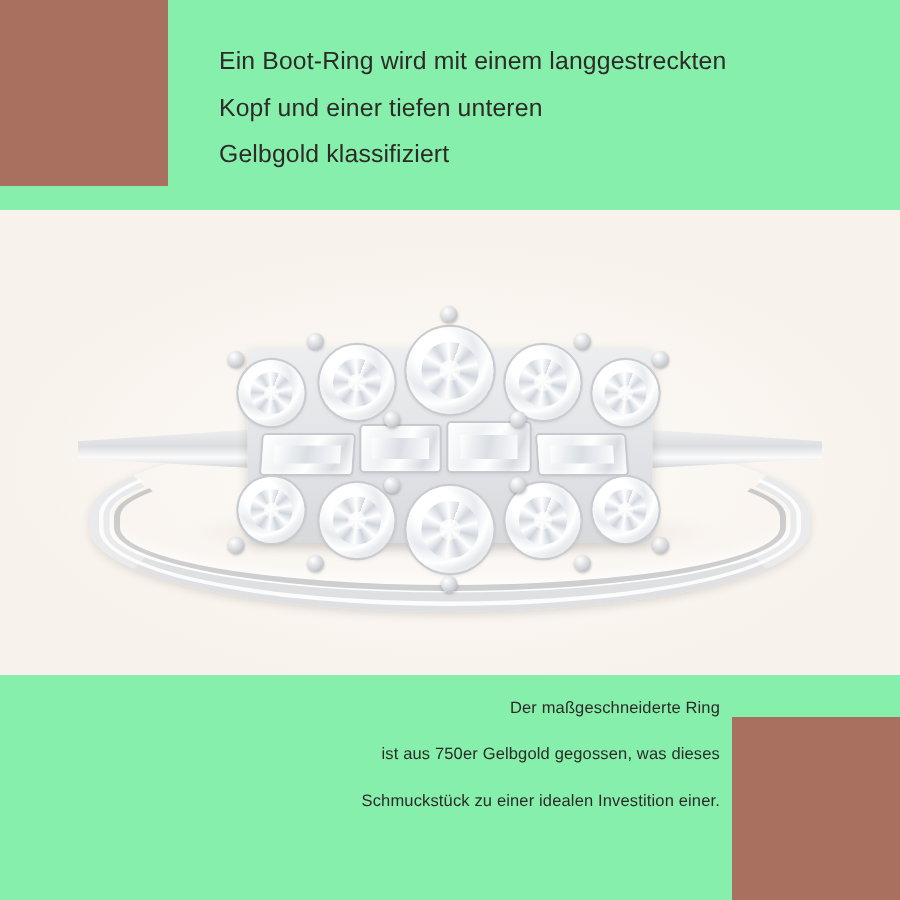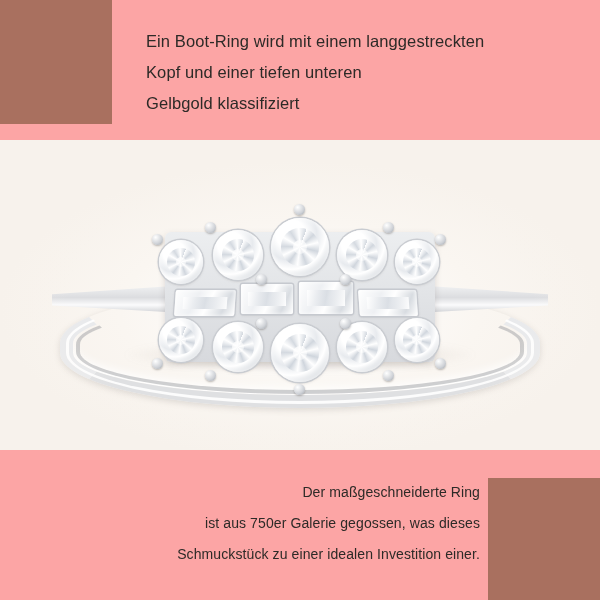--- a/index.html
+++ b/index.html
@@ -5,21 +5,21 @@
   * { box-sizing: border-box; margin: 0; padding: 0; }
   html, body {
     width: 600px; height: 600px;
     font-family: "Liberation Sans", sans-serif;
     background: #fdf8f3;
     overflow: hidden;
   }
   .card {
     position: relative;
     width: 600px; height: 600px;
-    background: #fca5a5;
+    background: #86efac;
     overflow: hidden;
   }
 
   
   .block-tl {
     position: absolute; left: 0; top: 0;
     width: 112px; height: 124px;
     background: #a9705f;
   }
   .block-br {
@@ -37,24 +37,24 @@
     font-size: 16.5px;
     line-height: 31px;
     letter-spacing: .1px;
     text-align: left;
   }
   .caption-top div { white-space: nowrap; }
 
   
   .caption-bottom {
     position: absolute;
-    left: 10px; bottom: 30px;
+    left: 10px; bottom: 50px;
     width: 470px;
     color: #2d2a27;
-    font-size: 14px;
+    font-size: 11px;
     line-height: 31px;
     letter-spacing: .1px;
     text-align: right;
   }
   .caption-bottom div { white-space: nowrap; }
 
   
   .photo {
     position: absolute;
     left: 0; top: 140px;
@@ -269,17 +269,17 @@
       <div class="prong" style="left:197px; top:96px;"></div>
       <div class="prong" style="left:113px; top:140px;"></div>
       <div class="prong" style="left:197px; top:140px;"></div>
     </div>
 
     <div class="photo-vignette"></div>
   </div>
 
   <div class="caption-bottom">
     <div>Der maßgeschneiderte Ring</div>
-    <div>ist aus 750er Galerie gegossen, was dieses</div>
+    <div>ist aus 750er Gelbgold gegossen, was dieses</div>
     <div>Schmuckstück zu einer idealen Investition einer.</div>
   </div>
 
 </div>
 
 </body></html>

